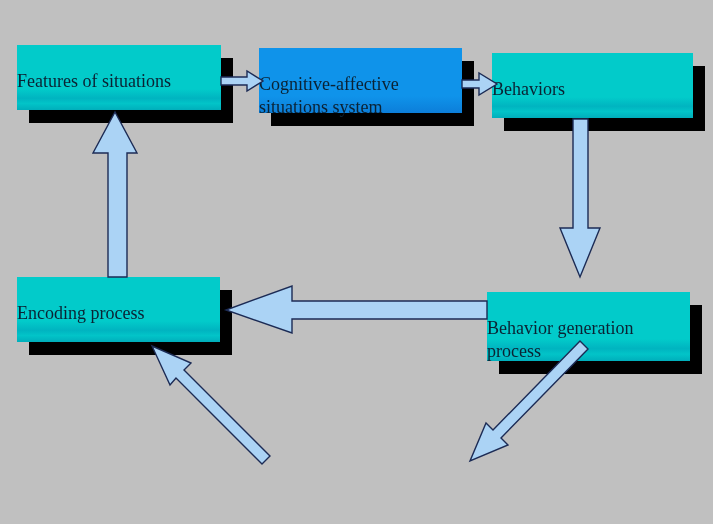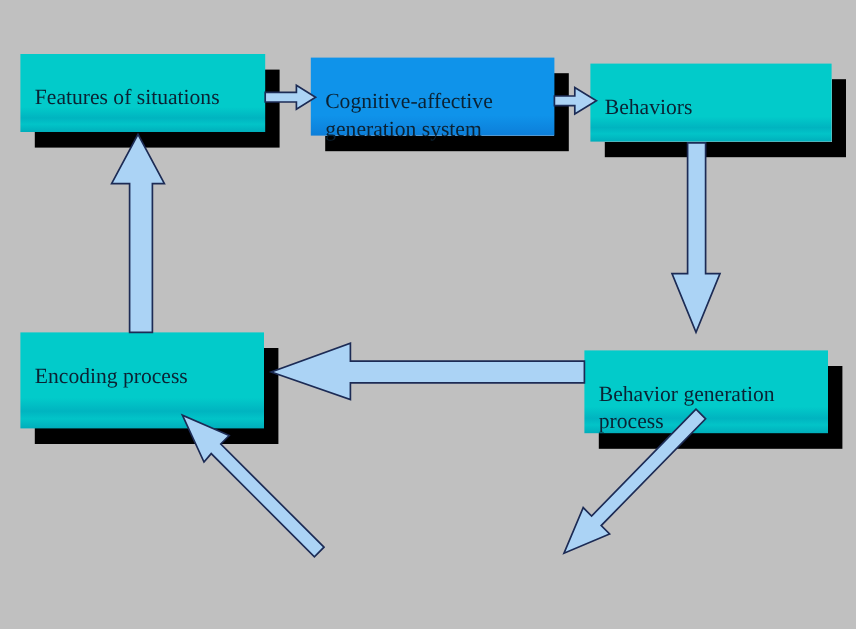--- a/index.html
+++ b/index.html
@@ -12,21 +12,21 @@
     width: 713px;
     height: 524px;
     background: #c0c0c0;
     overflow: hidden;
     font-family: "Liberation Serif", "DejaVu Serif", serif;
   }
   .node {
     position: absolute;
     box-sizing: border-box;
     box-shadow: 12px 13px 0 #000000;
-    padding: 2px 12px;
+    padding: 2px 0;
     font-size: 18px;
     line-height: 23px;
     color: #0b2233;
     white-space: pre-line;
     z-index: 1;
   }
   .node--teal {
     background: linear-gradient(180deg, #02cbca 0%, #02cbca 68%, #00b4c0 82%, #02c4c8 90%, #00aebb 100%);
   }
   .node--blue {
@@ -55,28 +55,28 @@
 <body>
 
 <div class="canvas">
 
   <div class="node node--teal" style="left:17px; top:45px; width:204px; height:65px;">
     <span>Features of situations</span>
   </div>
 
   <div class="node node--blue" style="left:259px; top:48px; width:203px; height:65px;">
     <span>Cognitive-affective
-generation system</span>
+situations system</span>
   </div>
 
   <div class="node node--teal" style="left:492px; top:53px; width:201px; height:65px;">
     <span>Behaviors</span>
   </div>
 
-  <div class="node node--teal" style="left:17px; top:277px; width:203px; height:80px;">
+  <div class="node node--teal" style="left:17px; top:277px; width:203px; height:65px;">
     <span>Encoding process</span>
   </div>
 
   <div class="node node--teal" style="left:487px; top:292px; width:203px; height:69px;">
     <span>Behavior generation
 process</span>
   </div>
 
 
   <svg class="arrows" viewBox="0 0 713 524" xmlns="http://www.w3.org/2000/svg">

